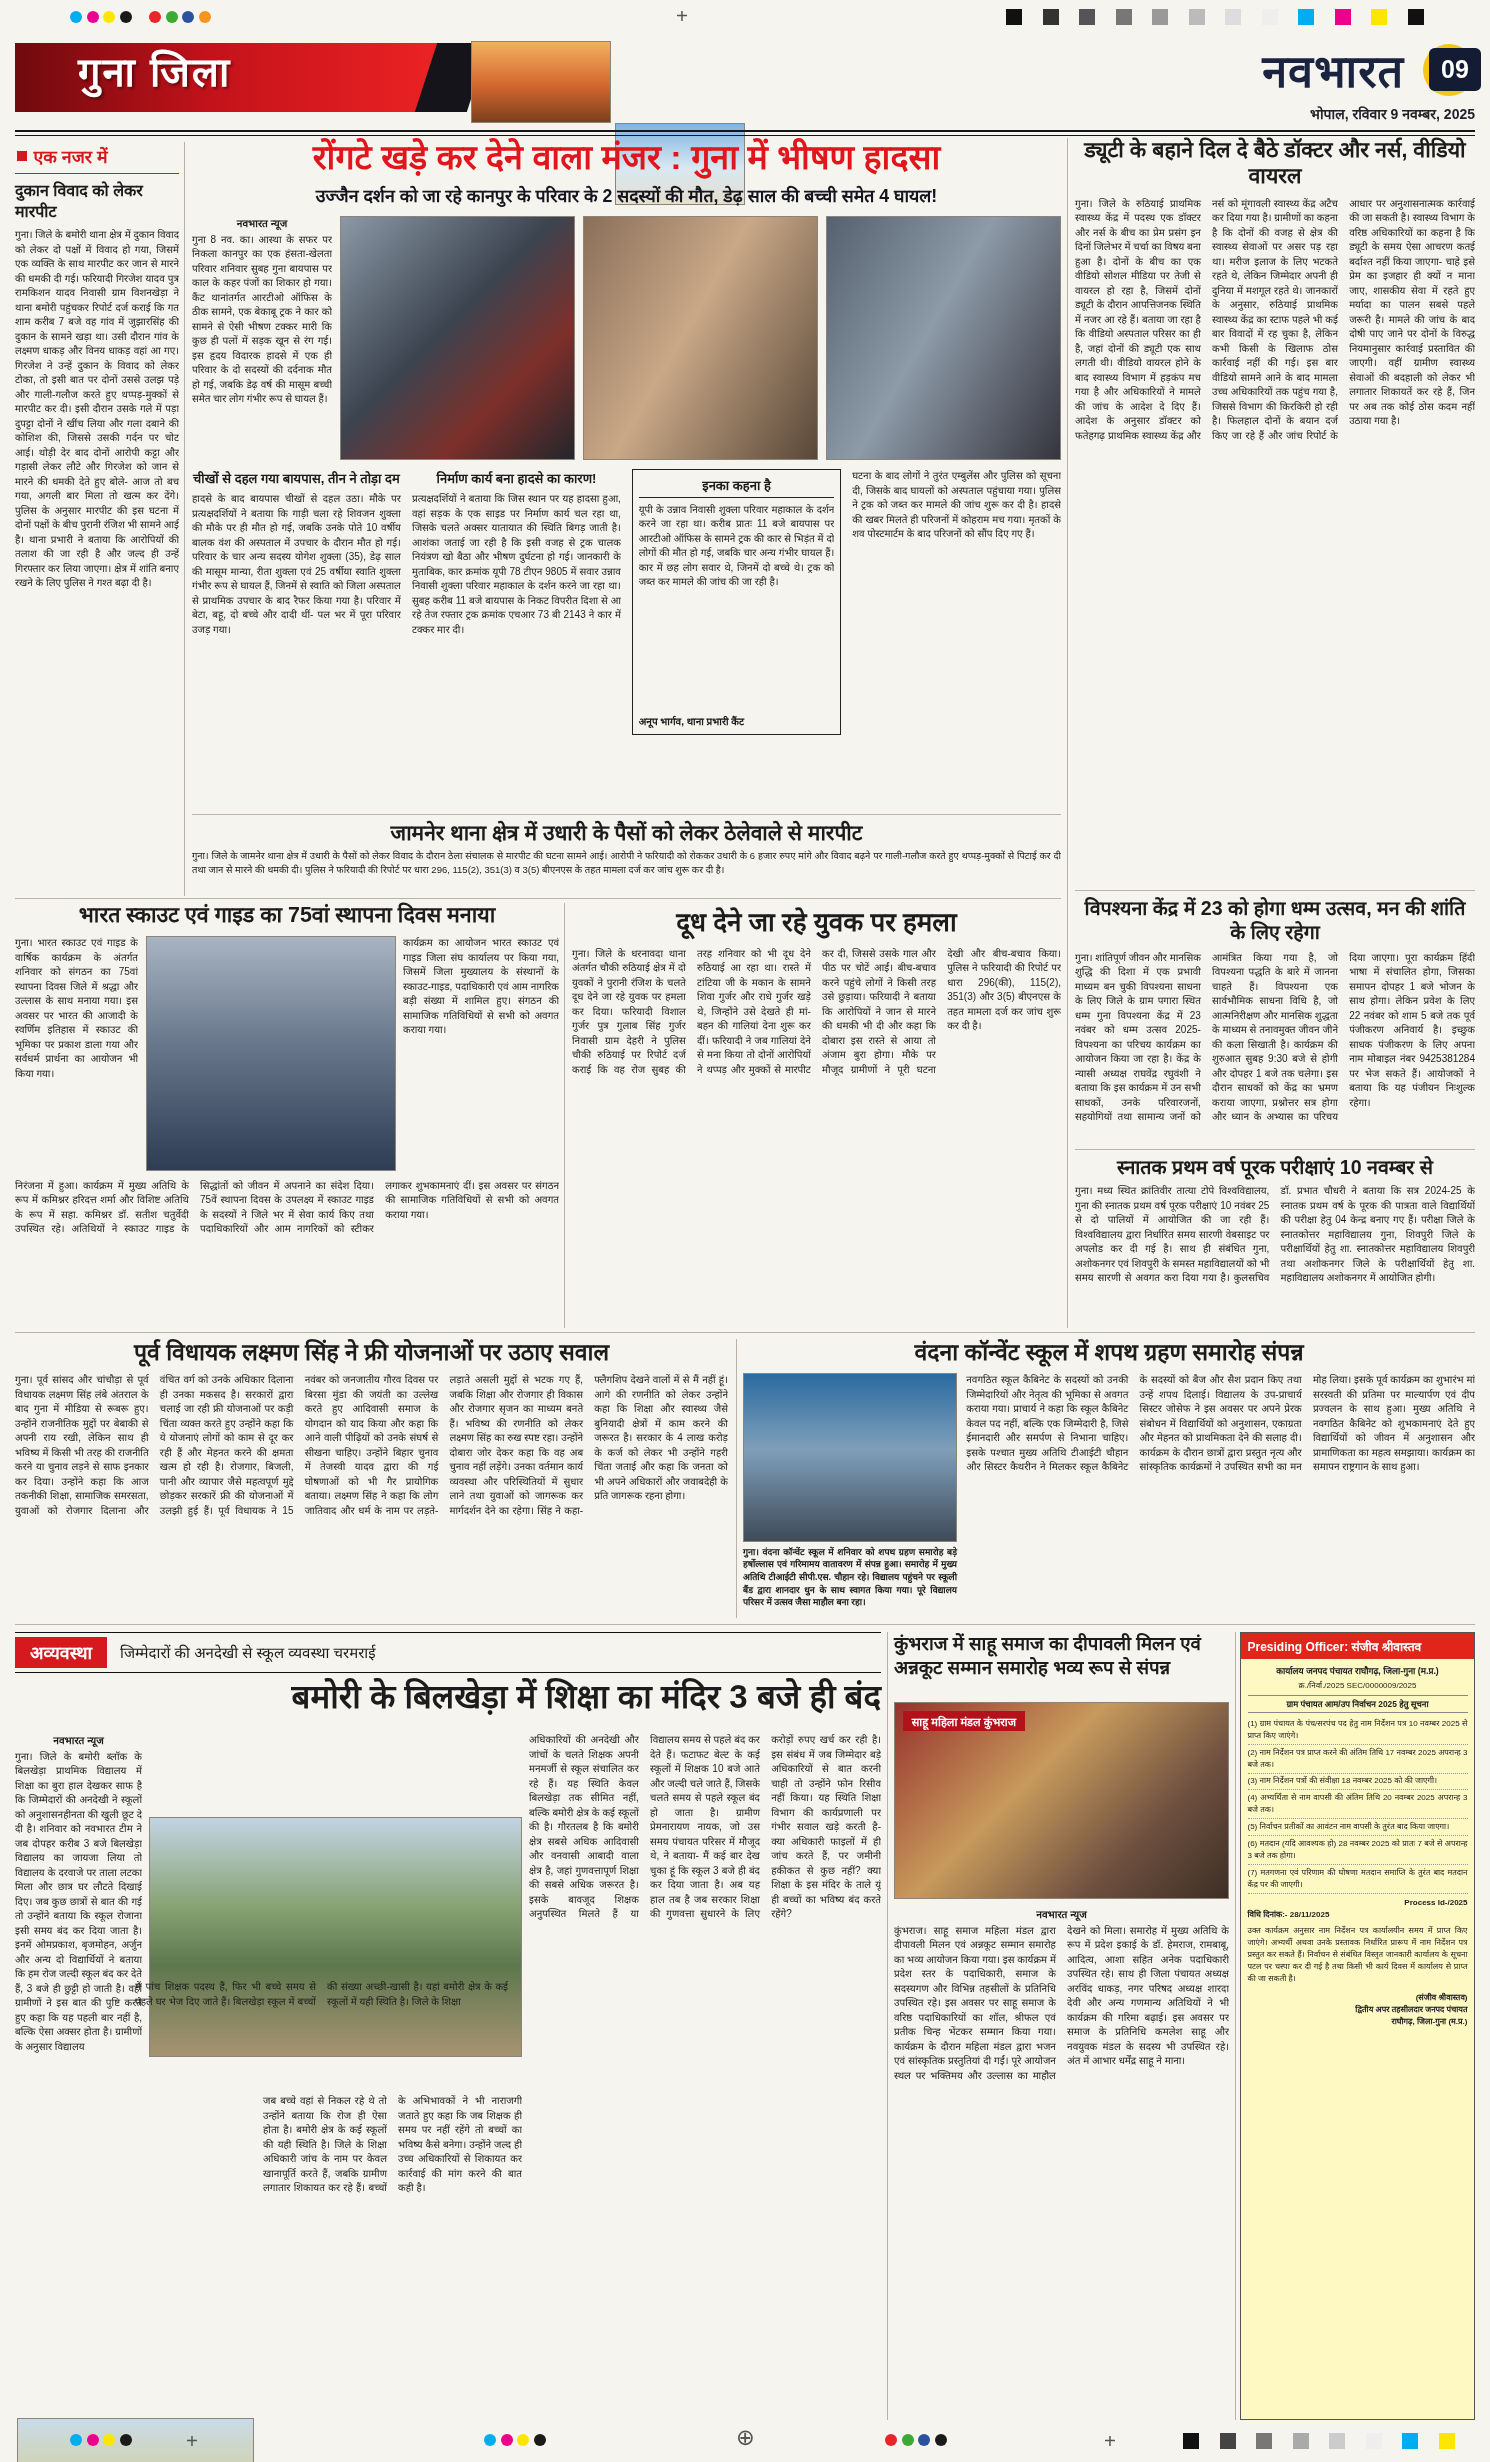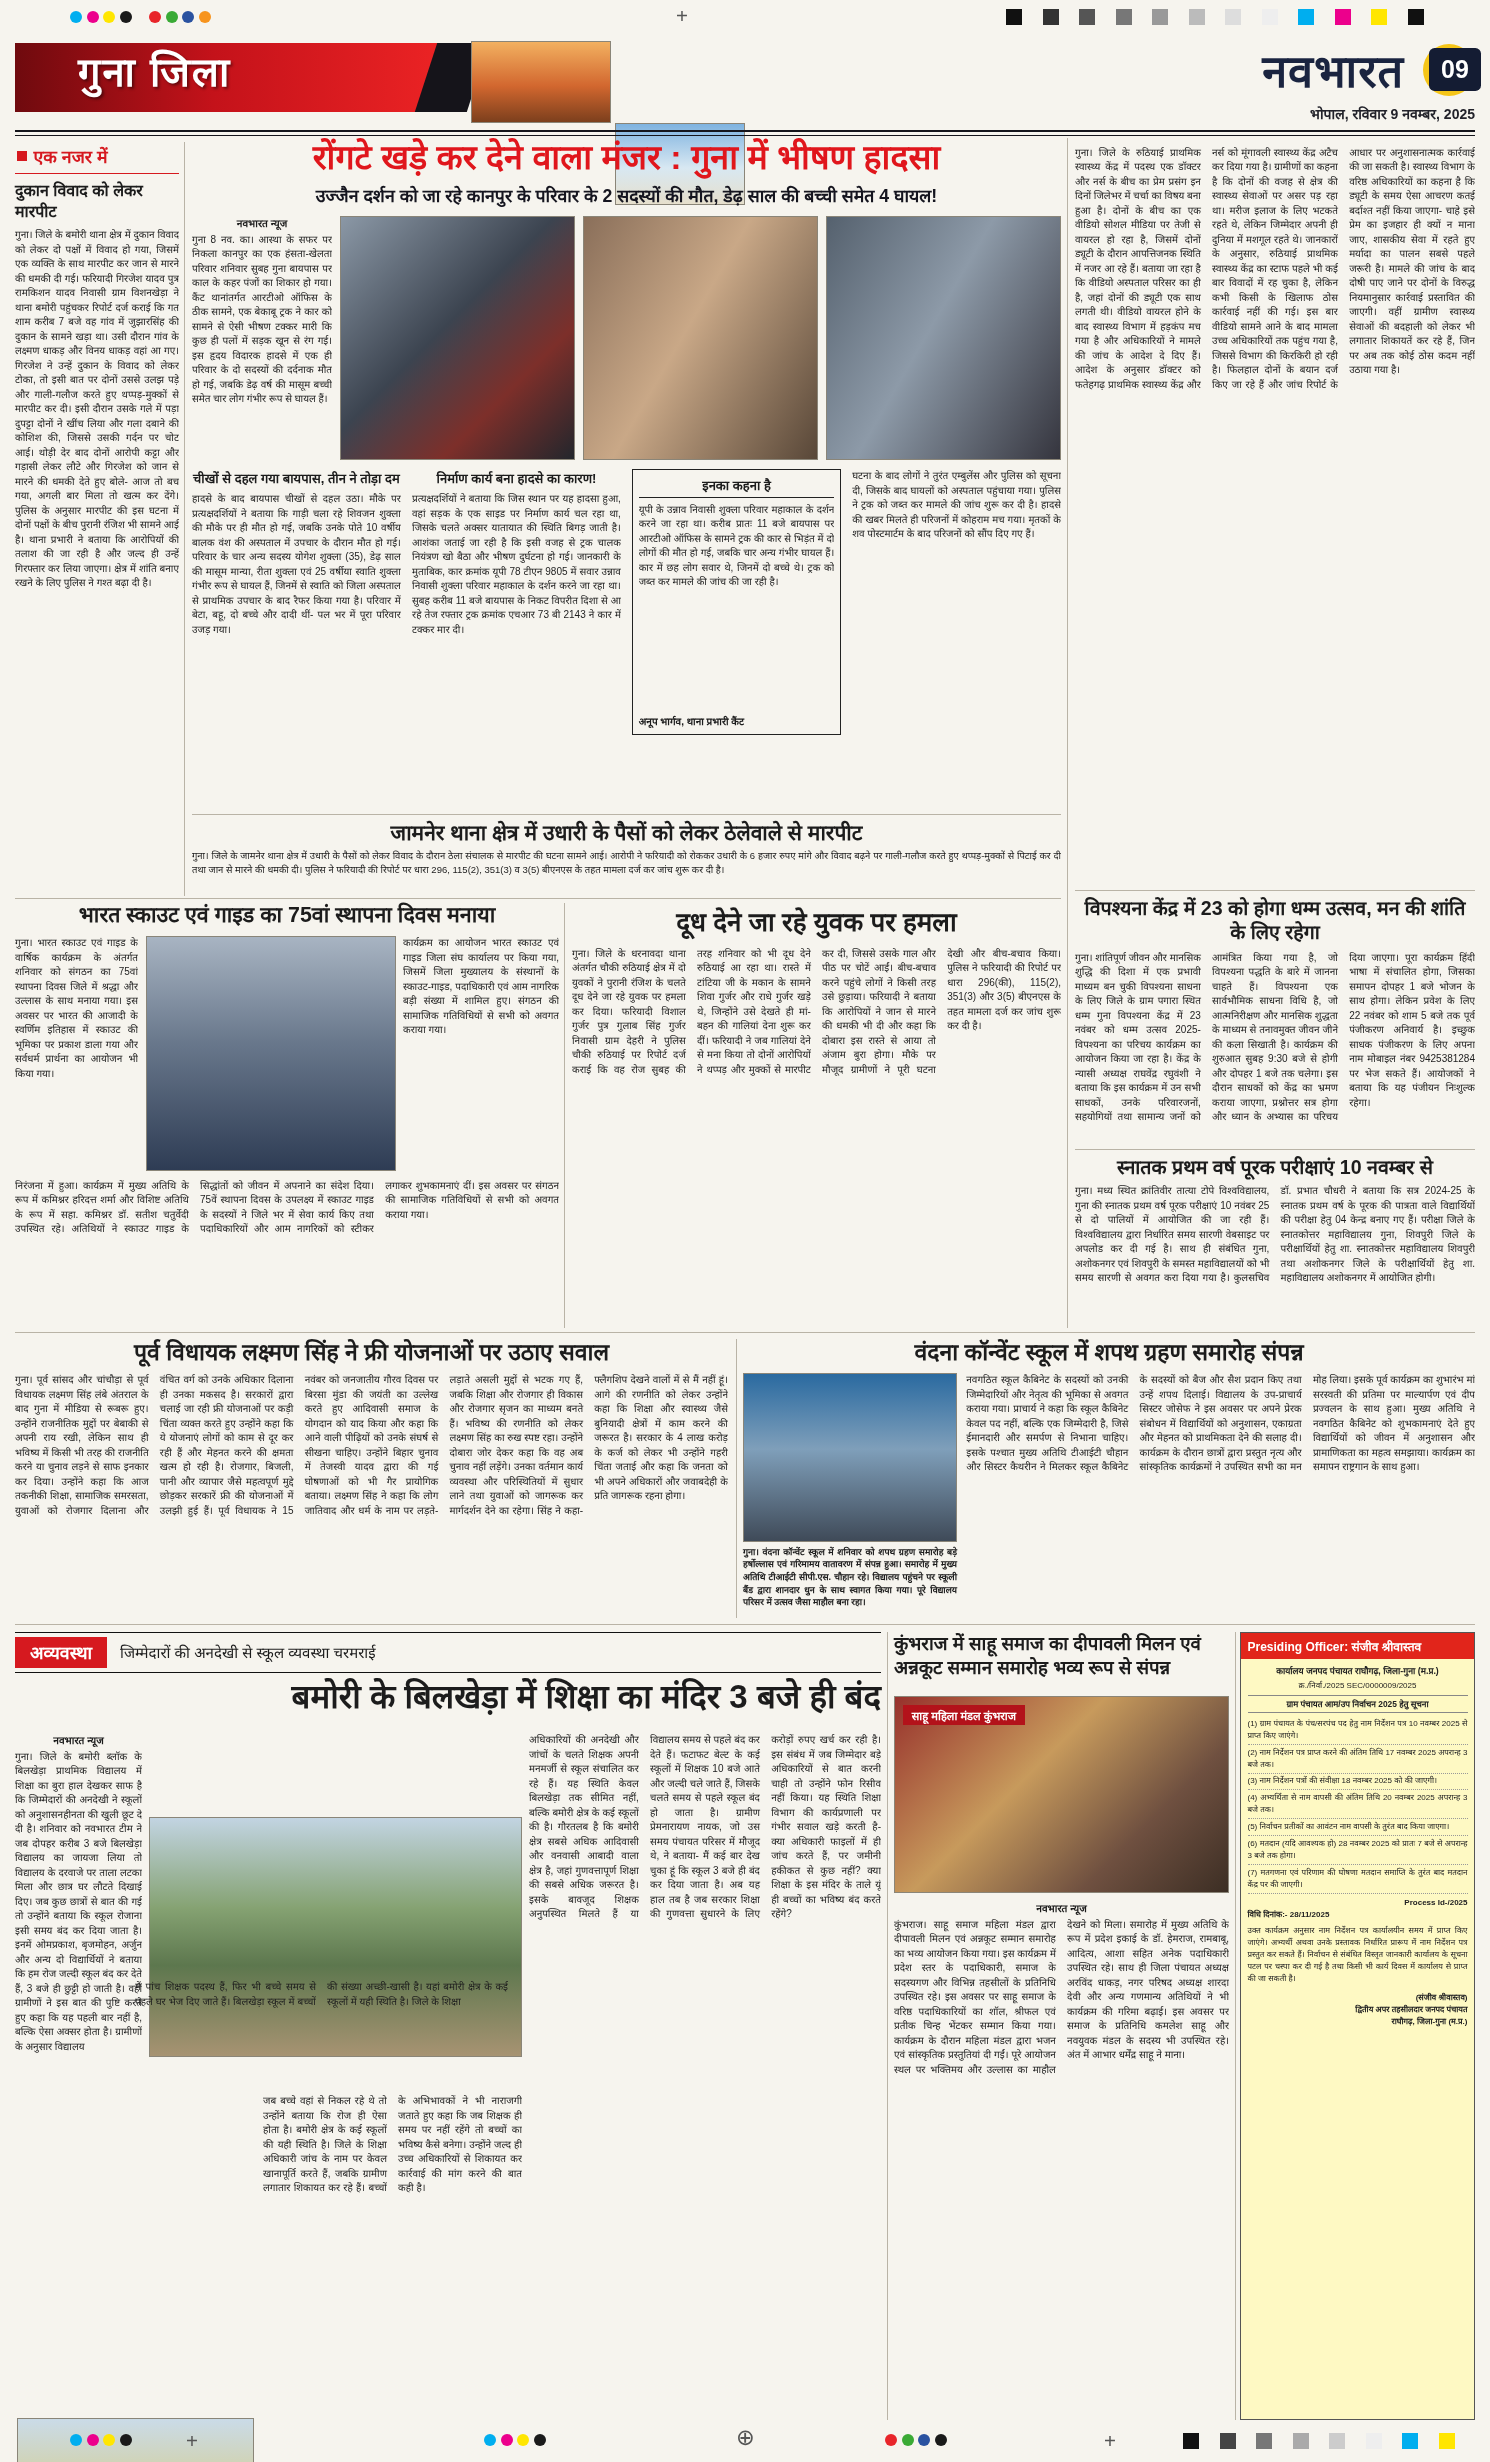--- a/index.html
+++ b/index.html
@@ -172,20 +172,21 @@
   </div>
 
   <div class="hrl" style="left:192px;top:814px;width:869px"></div>
   <div class="abs" style="left:192px;top:820px;width:869px;height:76px">
     <div class="h-small" style="font-size:21px">जामनेर थाना क्षेत्र में उधारी के पैसों को लेकर ठेलेवाले से मारपीट</div>
     <div class="bt" style="height:47px;font-size:9.5px;margin-top:2.8px">गुना। जिले के जामनेर थाना क्षेत्र में उधारी के पैसों को लेकर विवाद के दौरान ठेला संचालक से मारपीट की घटना सामने आई। आरोपी ने फरियादी को रोककर उधारी के 6 हजार रुपए मांगे और विवाद बढ़ने पर गाली-गलौज करते हुए थप्पड़-मुक्कों से पिटाई कर दी तथा जान से मारने की धमकी दी। पुलिस ने फरियादी की रिपोर्ट पर धारा 296, 115(2), 351(3) व 3(5) बीएनएस के तहत मामला दर्ज कर जांच शुरू कर दी है।</div>
   </div>
 
   <div class="vr" style="left:1067px;top:138px;height:1190px"></div>
   <div class="abs" style="left:1075px;top:138px;width:400px;height:751px">
+    <div class="h-sec">ड्यूटी के बहाने दिल दे बैठे डॉक्टर और नर्स, वीडियो वायरल</div>
     <div class="bt cols3" style="height:671px;margin-top:7.5px">गुना। जिले के रुठियाई प्राथमिक स्वास्थ्य केंद्र में पदस्थ एक डॉक्टर और नर्स के बीच का प्रेम प्रसंग इन दिनों जिलेभर में चर्चा का विषय बना हुआ है। दोनों के बीच का एक वीडियो सोशल मीडिया पर तेजी से वायरल हो रहा है, जिसमें दोनों ड्यूटी के दौरान आपत्तिजनक स्थिति में नजर आ रहे हैं। बताया जा रहा है कि वीडियो अस्पताल परिसर का ही है, जहां दोनों की ड्यूटी एक साथ लगती थी। वीडियो वायरल होने के बाद स्वास्थ्य विभाग में हड़कंप मच गया है और अधिकारियों ने मामले की जांच के आदेश दे दिए हैं। आदेश के अनुसार डॉक्टर को फतेहगढ़ प्राथमिक स्वास्थ्य केंद्र और नर्स को मूंगावली स्वास्थ्य केंद्र अटैच कर दिया गया है। ग्रामीणों का कहना है कि दोनों की वजह से क्षेत्र की स्वास्थ्य सेवाओं पर असर पड़ रहा था। मरीज इलाज के लिए भटकते रहते थे, लेकिन जिम्मेदार अपनी ही दुनिया में मशगूल रहते थे। जानकारों के अनुसार, रुठियाई प्राथमिक स्वास्थ्य केंद्र का स्टाफ पहले भी कई बार विवादों में रह चुका है, लेकिन कभी किसी के खिलाफ ठोस कार्रवाई नहीं की गई। इस बार वीडियो सामने आने के बाद मामला उच्च अधिकारियों तक पहुंच गया है, जिससे विभाग की किरकिरी हो रही है। फिलहाल दोनों के बयान दर्ज किए जा रहे हैं और जांच रिपोर्ट के आधार पर अनुशासनात्मक कार्रवाई की जा सकती है। स्वास्थ्य विभाग के वरिष्ठ अधिकारियों का कहना है कि ड्यूटी के समय ऐसा आचरण कतई बर्दाश्त नहीं किया जाएगा- चाहे इसे प्रेम का इजहार ही क्यों न माना जाए, शासकीय सेवा में रहते हुए मर्यादा का पालन सबसे पहले जरूरी है। मामले की जांच के बाद दोषी पाए जाने पर दोनों के विरुद्ध नियमानुसार कार्रवाई प्रस्तावित की जाएगी। वहीं ग्रामीण स्वास्थ्य सेवाओं की बदहाली को लेकर भी लगातार शिकायतें कर रहे हैं, जिन पर अब तक कोई ठोस कदम नहीं उठाया गया है।</div>
   </div>
 
   <div class="hrl" style="left:1075px;top:890px;width:400px"></div>
   <div class="abs" style="left:1075px;top:896px;width:400px;height:250px">
     <div class="h-small">विपश्यना केंद्र में 23 को होगा धम्म उत्सव, मन की शांति के लिए रहेगा</div>
     <div class="bt cols3" style="height:186px;margin-top:5.6px">गुना। शांतिपूर्ण जीवन और मानसिक शुद्धि की दिशा में एक प्रभावी माध्यम बन चुकी विपश्यना साधना के लिए जिले के ग्राम पगारा स्थित धम्म गुना विपश्यना केंद्र में 23 नवंबर को धम्म उत्सव 2025- विपश्यना का परिचय कार्यक्रम का आयोजन किया जा रहा है। केंद्र के न्यासी अध्यक्ष राघवेंद्र रघुवंशी ने बताया कि इस कार्यक्रम में उन सभी साधकों, उनके परिवारजनों, सहयोगियों तथा सामान्य जनों को आमंत्रित किया गया है, जो विपश्यना पद्धति के बारे में जानना चाहते हैं। विपश्यना एक सार्वभौमिक साधना विधि है, जो आत्मनिरीक्षण और मानसिक शुद्धता के माध्यम से तनावमुक्त जीवन जीने की कला सिखाती है। कार्यक्रम की शुरुआत सुबह 9:30 बजे से होगी और दोपहर 1 बजे तक चलेगा। इस दौरान साधकों को केंद्र का भ्रमण कराया जाएगा, प्रश्नोत्तर सत्र होगा और ध्यान के अभ्यास का परिचय दिया जाएगा। पूरा कार्यक्रम हिंदी भाषा में संचालित होगा, जिसका समापन दोपहर 1 बजे भोजन के साथ होगा। लेकिन प्रवेश के लिए 22 नवंबर को शाम 5 बजे तक पूर्व पंजीकरण अनिवार्य है। इच्छुक साधक पंजीकरण के लिए अपना नाम मोबाइल नंबर 9425381284 पर भेज सकते हैं। आयोजकों ने बताया कि यह पंजीयन निःशुल्क रहेगा।</div>
   </div>
 
   <div class="hrl" style="left:1075px;top:1149px;width:400px"></div>
@@ -244,21 +245,21 @@
     <div class="photo abs" style="left:134px;top:101px;width:373px;height:240px;background:linear-gradient(180deg,#c2d4e2 0%,#85a272 38%,#5d774e 62%,#a79372 100%)"></div>
     <div class="bt cols2 abs" style="left:120px;top:348px;width:373px;height:106px">में पांच शिक्षक पदस्थ हैं, फिर भी बच्चे समय से पहले घर भेज दिए जाते हैं। बिलखेड़ा स्कूल में बच्चों की संख्या अच्छी-खासी है। यहां बमोरी क्षेत्र के कई स्कूलों में यही स्थिति है। जिले के शिक्षा</div>
     <div class="photo abs" style="left:1.9px;top:462px;width:237px;height:324px;background:linear-gradient(180deg,#cadbe8 0%,#dcc455 42%,#b2993a 68%,#7e6f3c 100%)"></div>
     <div class="bt cols2 abs" style="left:248px;top:462px;width:259px;height:324px">जब बच्चे वहां से निकल रहे थे तो उन्होंने बताया कि रोज ही ऐसा होता है। बमोरी क्षेत्र के कई स्कूलों की यही स्थिति है। जिले के शिक्षा अधिकारी जांच के नाम पर केवल खानापूर्ति करते हैं, जबकि ग्रामीण लगातार शिकायत कर रहे हैं। बच्चों के अभिभावकों ने भी नाराजगी जताते हुए कहा कि जब शिक्षक ही समय पर नहीं रहेंगे तो बच्चों का भविष्य कैसे बनेगा। उन्होंने जल्द ही उच्च अधिकारियों से शिकायत कर कार्रवाई की मांग करने की बात कही है।</div>
     <div class="bt cols3 abs" style="left:514px;top:101px;width:352px;height:685px">अधिकारियों की अनदेखी और जांचों के चलते शिक्षक अपनी मनमर्जी से स्कूल संचालित कर रहे हैं। यह स्थिति केवल बिलखेड़ा तक सीमित नहीं, बल्कि बमोरी क्षेत्र के कई स्कूलों की है। गौरतलब है कि बमोरी क्षेत्र सबसे अधिक आदिवासी और वनवासी आबादी वाला क्षेत्र है, जहां गुणवत्तापूर्ण शिक्षा की सबसे अधिक जरूरत है। इसके बावजूद शिक्षक अनुपस्थित मिलते हैं या विद्यालय समय से पहले बंद कर देते हैं। फटाफट बेल्ट के कई स्कूलों में शिक्षक 10 बजे आते और जल्दी चले जाते हैं, जिसके चलते समय से पहले स्कूल बंद हो जाता है। ग्रामीण प्रेमनारायण नायक, जो उस समय पंचायत परिसर में मौजूद थे, ने बताया- मैं कई बार देख चुका हूं कि स्कूल 3 बजे ही बंद कर दिया जाता है। अब यह हाल तब है जब सरकार शिक्षा की गुणवत्ता सुधारने के लिए करोड़ों रुपए खर्च कर रही है। इस संबंध में जब जिम्मेदार बड़े अधिकारियों से बात करनी चाही तो उन्होंने फोन रिसीव नहीं किया। यह स्थिति शिक्षा विभाग की कार्यप्रणाली पर गंभीर सवाल खड़े करती है- क्या अधिकारी फाइलों में ही जांच करते हैं, पर जमीनी हकीकत से कुछ नहीं? क्या शिक्षा के इस मंदिर के ताले यूं ही बच्चों का भविष्य बंद करते रहेंगे?</div>
   </div>
   <div class="vr" style="left:887px;top:1632px;height:788px"></div>
 
   <div class="abs" style="left:894px;top:1632px;width:335px;height:788px">
     <div style="font-size:18.6px;font-weight:800;line-height:1.3">कुंभराज में साहू समाज का दीपावली मिलन एवं अन्नकूट सम्मान समारोह भव्य रूप से संपन्न</div>
-    <div class="photo" style="width:335px;height:197px;margin-top:16px;background:linear-gradient(135deg,#97312c 0%,#c79a5c 40%,#6f5040 72%,#3c2e24 100%)">
+    <div class="photo" style="width:335px;height:197px;margin-top:22px;background:linear-gradient(135deg,#97312c 0%,#c79a5c 40%,#6f5040 72%,#3c2e24 100%)">
       <span class="overlay-band">साहू महिला मंडल कुंभराज</span>
     </div>
     <div class="byline" style="margin-top:7.5px">नवभारत न्यूज</div>
     <div class="bt cols2" style="height:494px">कुंभराज। साहू समाज महिला मंडल द्वारा दीपावली मिलन एवं अन्नकूट सम्मान समारोह का भव्य आयोजन किया गया। इस कार्यक्रम में प्रदेश स्तर के पदाधिकारी, समाज के सदस्यगण और विभिन्न तहसीलों के प्रतिनिधि उपस्थित रहे। इस अवसर पर साहू समाज के वरिष्ठ पदाधिकारियों का शॉल, श्रीफल एवं प्रतीक चिन्ह भेंटकर सम्मान किया गया। कार्यक्रम के दौरान महिला मंडल द्वारा भजन एवं सांस्कृतिक प्रस्तुतियां दी गईं। पूरे आयोजन स्थल पर भक्तिमय और उल्लास का माहौल देखने को मिला। समारोह में मुख्य अतिथि के रूप में प्रदेश इकाई के डॉ. हेमराज, रामबाबू, आदित्य, आशा सहित अनेक पदाधिकारी उपस्थित रहे। साथ ही जिला पंचायत अध्यक्ष अरविंद धाकड़, नगर परिषद अध्यक्ष शारदा देवी और अन्य गणमान्य अतिथियों ने भी कार्यक्रम की गरिमा बढ़ाई। इस अवसर पर समाज के प्रतिनिधि कमलेश साहू और नवयुवक मंडल के सदस्य भी उपस्थित रहे। अंत में आभार धर्मेंद्र साहू ने माना।</div>
   </div>
   <div class="vr" style="left:1235px;top:1632px;height:788px"></div>
 
   <div class="notice abs" style="left:1240px;top:1632px;width:235px;height:788px">
     <div class="nhead">Presiding Officer: संजीव श्रीवास्तव</div>
     <div class="nbody">

